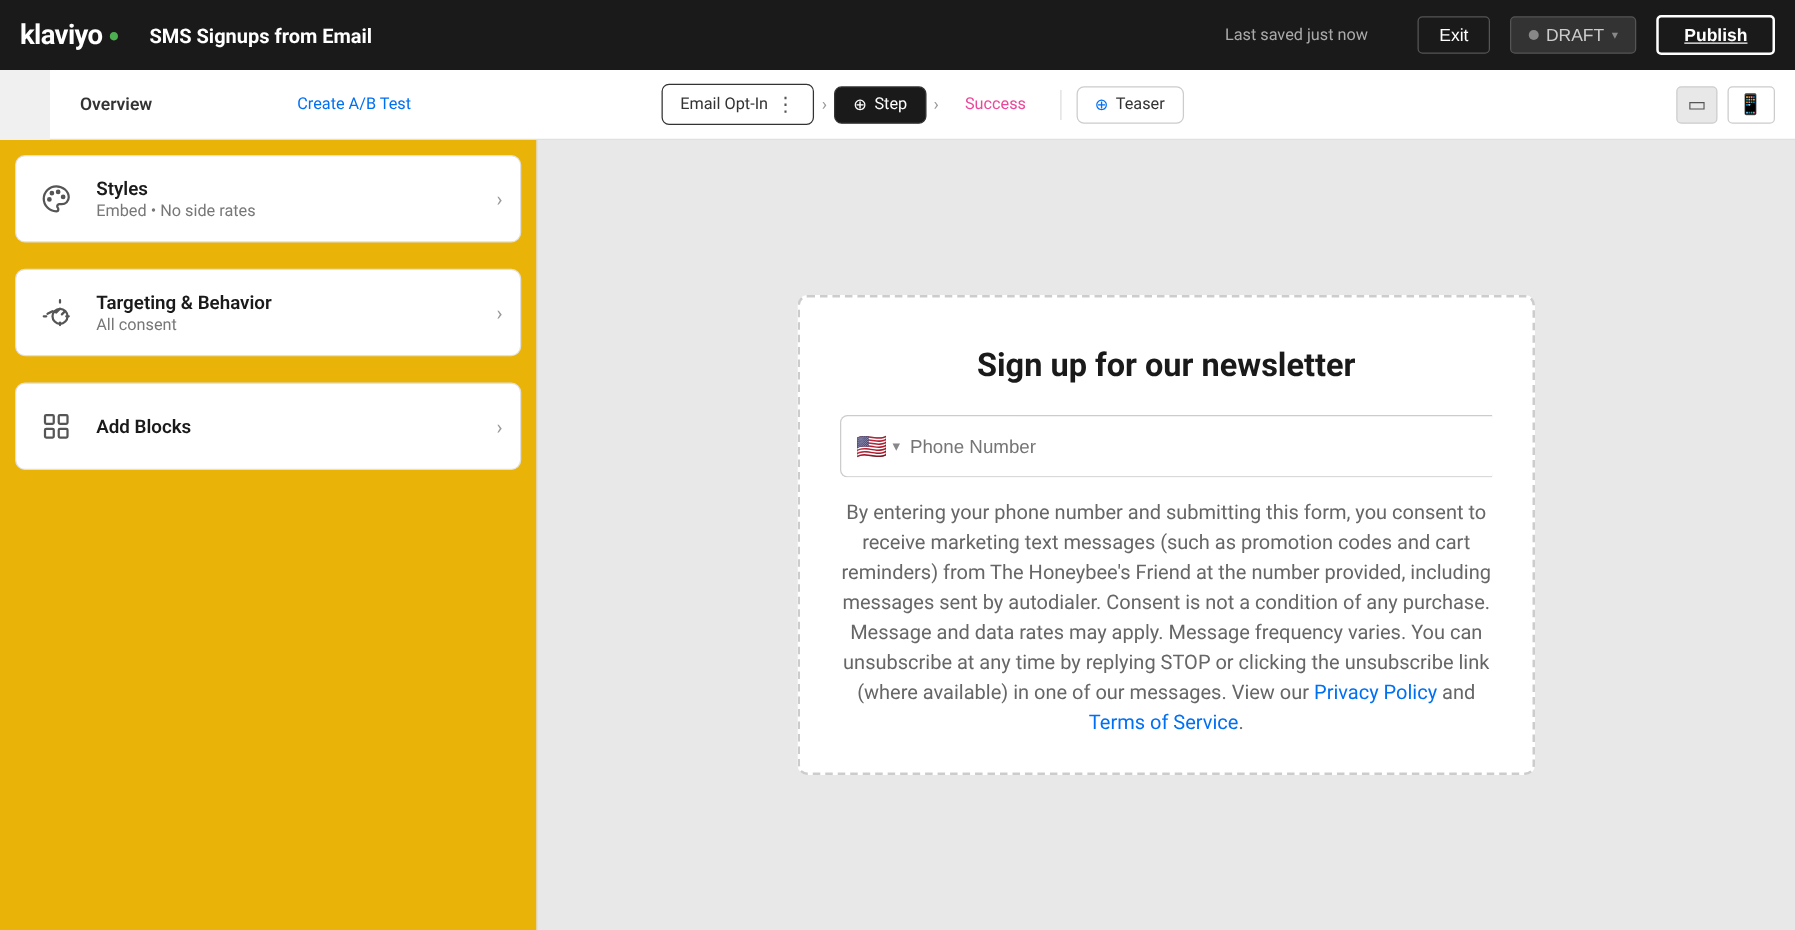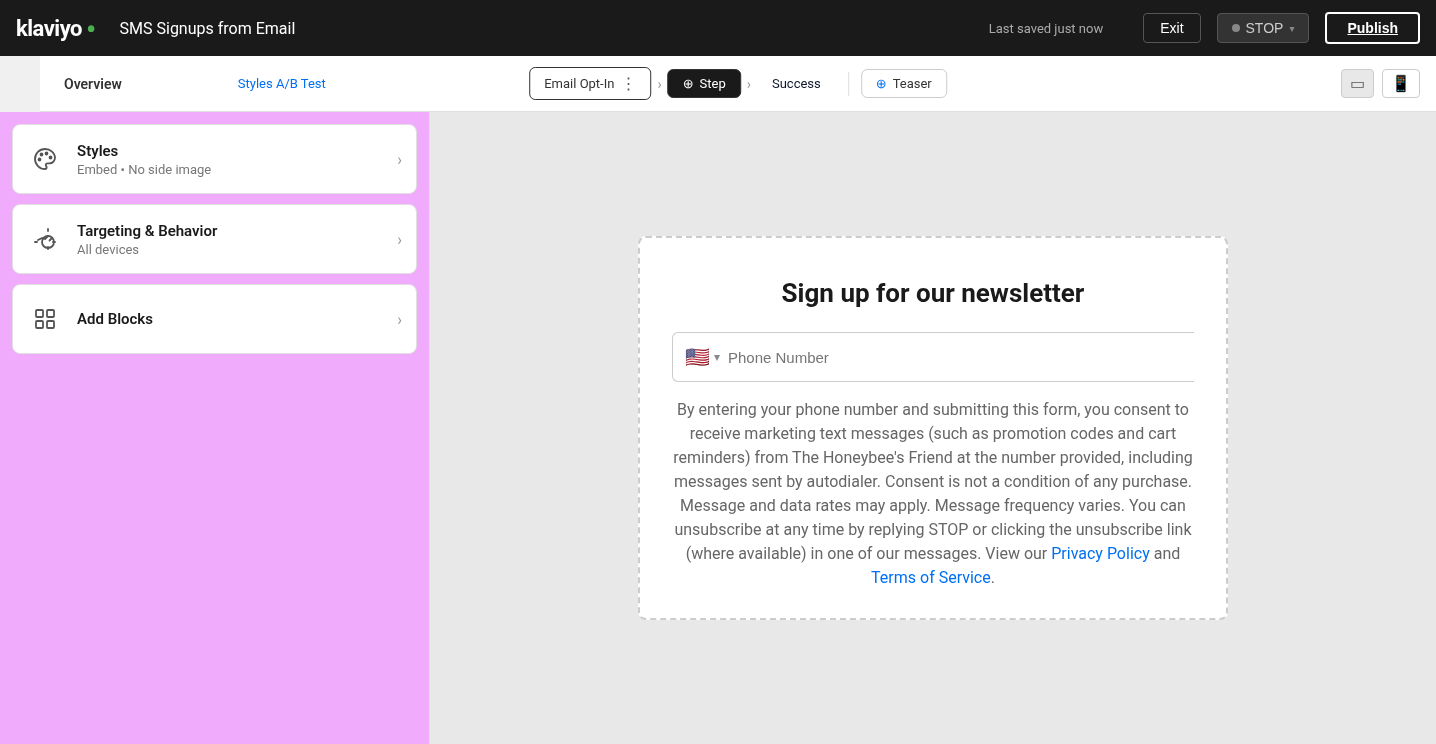--- a/index.html
+++ b/index.html
@@ -23,21 +23,21 @@
       color: #fff;
       font-size: 20px;
       font-weight: 700;
       letter-spacing: -0.5px;
     }
     .logo-k { font-size: 22px; }
     .logo-dot { color: #4CAF50; font-size: 28px; line-height: 0; position: relative; top: 2px; }
     .page-title {
       color: #fff;
       font-size: 16px;
-      font-weight: 400;
+      font-weight: 700;
       margin-left: 8px;
     }
     .nav-spacer { flex: 1; }
     .last-saved {
       color: #aaa;
       font-size: 13px;
       margin-right: 24px;
     }
     .exit-btn {
       background: transparent;
@@ -128,21 +128,21 @@
       background: #fff;
       color: #333;
     }
     .step-pill.active {
       border: 1.5px solid #333;
       background: #1a1a1a;
       color: #fff;
     }
     .step-pill.plain {
       background: transparent;
-      color: #0f172a;
+      color: #ec4899;
       border: 1.5px solid transparent;
       align-items: flex-end;
     }
     .step-pill.teaser {
       border: 1.5px solid #ccc;
       background: #fff;
       color: #333;
     }
     .step-arrow { color: #999; font-size: 14px; margin: 0 2px; }
     .step-sep { width: 1px; height: 24px; background: #ddd; margin: 0 8px; }
@@ -163,26 +163,26 @@
 
     
     .main-layout {
       display: flex;
       height: calc(744px - 112px);
     }
 
     
     .sidebar {
       width: 430px;
-      background: #f0abfc;
+      background: #eab308;
       border-right: 1px solid #e0e0e0;
       padding: 12px;
       display: flex;
       flex-direction: column;
-      gap: 10px;
+      gap: 21px;
     }
     .sidebar-card {
       display: flex;
       align-items: center;
       gap: 14px;
       padding: 16px 14px;
       border: 1px solid #e0e0e0;
       border-radius: 8px;
       cursor: pointer;
       background: #fff;
@@ -292,30 +292,30 @@
   <div class="logo">
     <span class="logo-k">klaviyo</span>
       <span class="logo-dot">•</span>
   </div>
   <span class="page-title">SMS Signups from Email</span>
   <div class="nav-spacer"></div>
   <span class="last-saved">Last saved just now</span>
   <button class="exit-btn">Exit</button>
   <button class="draft-btn">
     <span class="draft-dot"></span>
-    <span>STOP</span>
+    <span>DRAFT</span>
     <span class="draft-chevron">▾</span>
   </button>
   <button class="publish-btn">Publish</button>
 </nav>
 
 <div class="stepnav" style="position:relative;">
   <div class="stepnav-left">
     <span class="overview-link">Overview</span>
-    <span class="create-ab">Styles A/B Test</span>
+    <span class="create-ab">Create A/B Test</span>
   </div>
   <div class="stepnav-center">
 
     <div class="step-pill outlined">
       <span>Email Opt-In</span>
       <span style="font-size:16px; color:#555;">⋮</span>
     </div>
     <span class="step-arrow">›</span>
 
     <div class="step-pill active">
@@ -349,37 +349,37 @@
         <svg width="24" height="24" viewBox="0 0 24 24" fill="none" stroke="#555" stroke-width="1.8" stroke-linecap="round" stroke-linejoin="round">
           <circle cx="13.5" cy="6.5" r="1"></circle>
           <circle cx="17.5" cy="10.5" r="1"></circle>
           <circle cx="8.5" cy="7.5" r="1"></circle>
           <circle cx="6.5" cy="12.5" r="1"></circle>
           <path d="M12 2C6.5 2 2 6.5 2 12s4.5 10 10 10c.926 0 1.648-.746 1.648-1.688 0-.437-.18-.835-.437-1.125-.29-.289-.438-.652-.438-1.125a1.64 1.64 0 0 1 1.668-1.668h1.996c3.051 0 5.555-2.503 5.555-5.554C21.965 6.012 17.461 2 12 2z"></path>
         </svg>
       </div>
       <div class="card-text">
         <div class="card-title">Styles</div>
-        <div class="card-subtitle">Embed • No side image</div>
+        <div class="card-subtitle">Embed • No side rates</div>
       </div>
       <span class="card-chevron">›</span>
     </div>
 
     <div class="sidebar-card">
       <div class="card-icon">
         <svg width="24" height="24" viewBox="0 0 24 24" fill="none" stroke="#555" stroke-width="1.8" stroke-linecap="round" stroke-linejoin="round">
           <path d="M15 4V2m0 20v-2M4 15H2m20 0h-2"></path>
           <path d="M15 9l-3 3-3-1-4 2"></path>
           <circle cx="15" cy="15" r="6"></circle>
           <path d="M18.5 11.5l-2 2"></path>
         </svg>
       </div>
       <div class="card-text">
         <div class="card-title">Targeting &amp; Behavior</div>
-        <div class="card-subtitle">All devices</div>
+        <div class="card-subtitle">All consent</div>
       </div>
       <span class="card-chevron">›</span>
     </div>
 
     <div class="sidebar-card">
       <div class="card-icon">
         <svg width="24" height="24" viewBox="0 0 24 24" fill="none" stroke="#555" stroke-width="1.8" stroke-linecap="round" stroke-linejoin="round">
           <rect x="3" y="3" width="7" height="7" rx="1"></rect>
           <rect x="14" y="3" width="7" height="7" rx="1"></rect>
           <rect x="3" y="14" width="7" height="7" rx="1"></rect>

